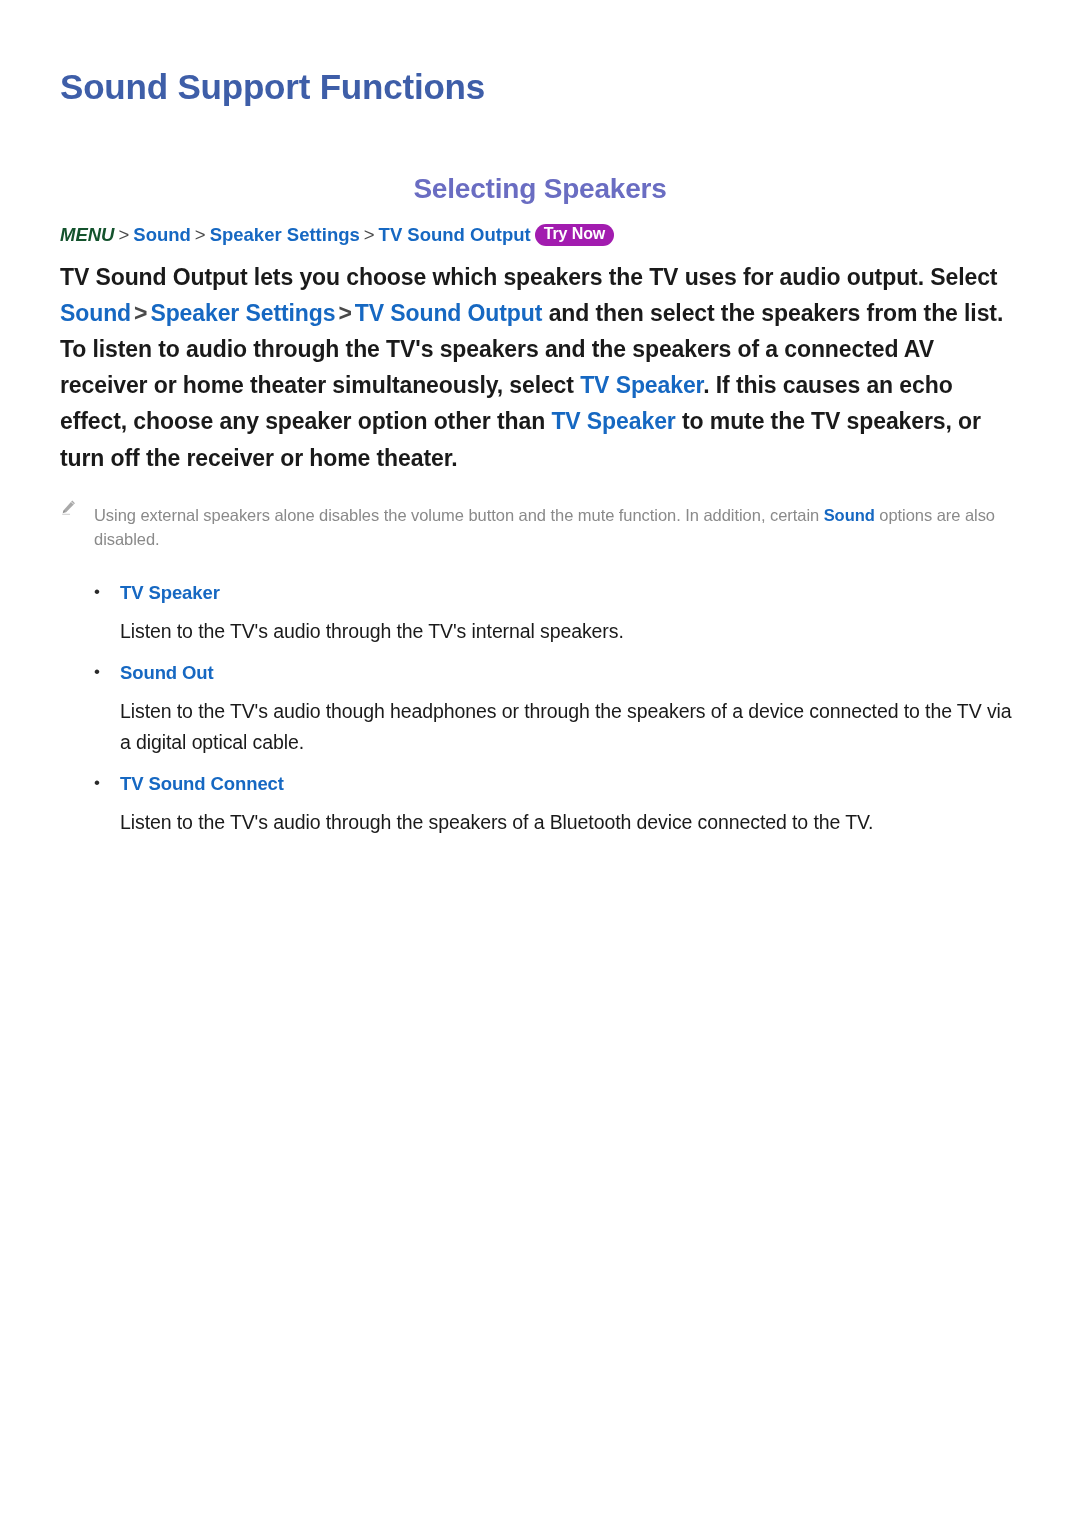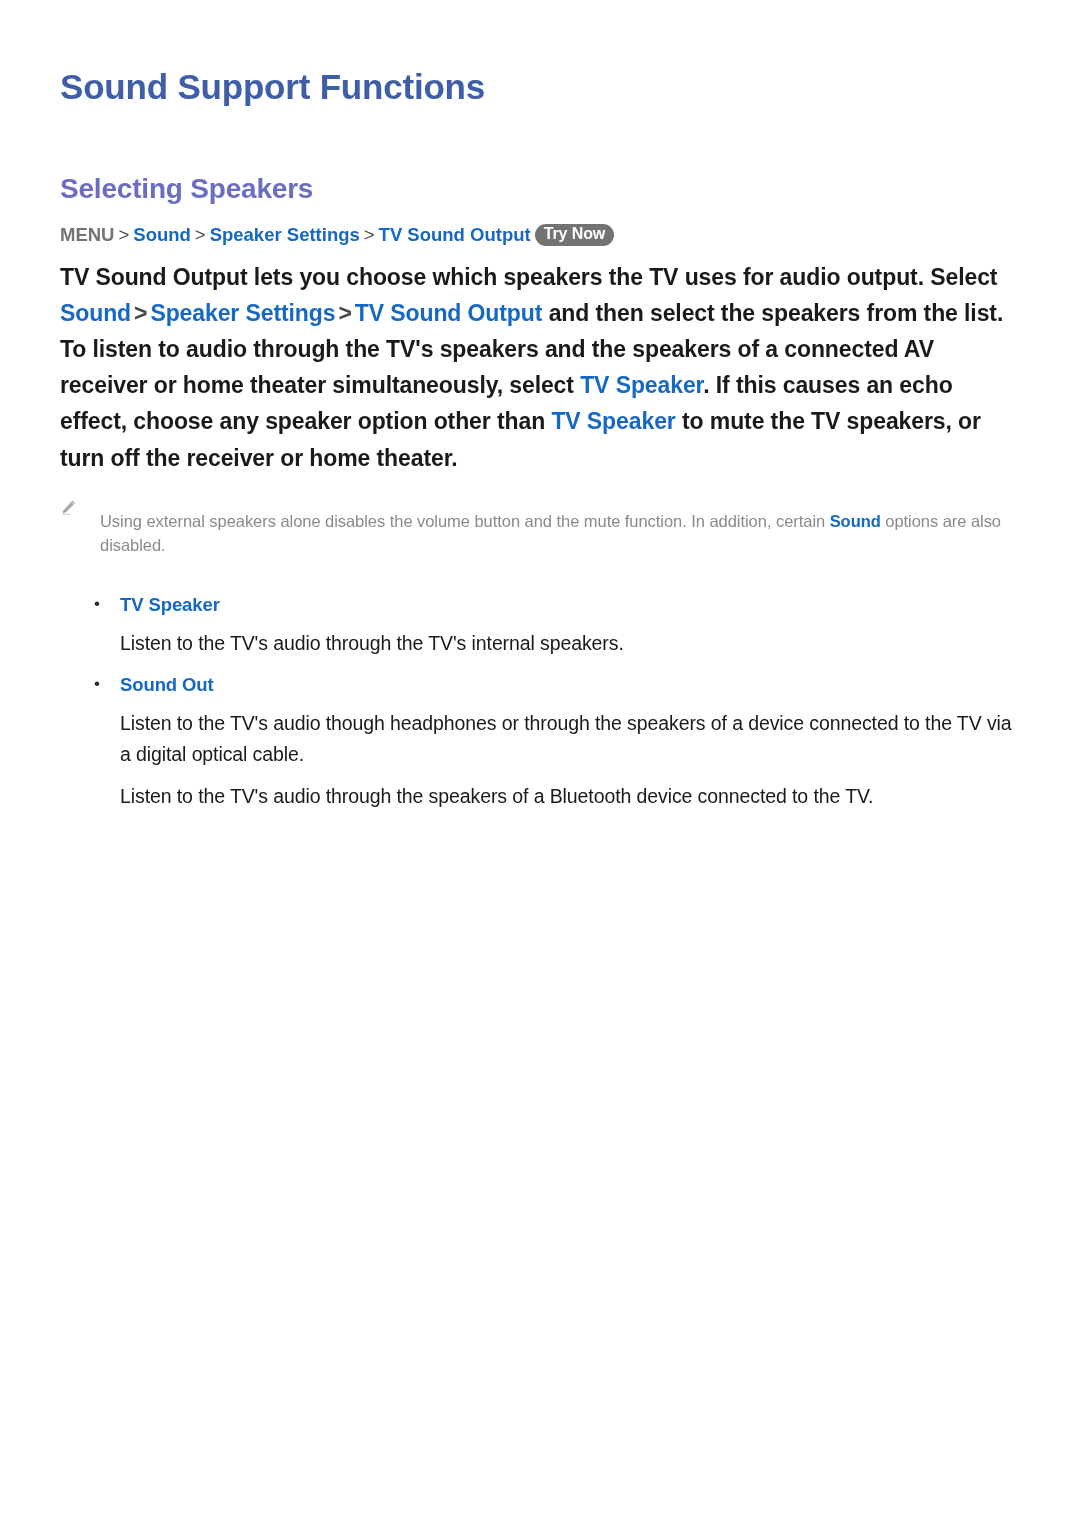--- a/index.html
+++ b/index.html
@@ -36,41 +36,42 @@
   }
 
   .section-title {
     margin: 0;
     padding-top: 64px;
     font-size: 28px;
     font-weight: bold;
     letter-spacing: -0.2px;
     color: #6a6dc2;
     line-height: 1.2;
+    text-align: center;
   }
 
   
   .breadcrumb {
     margin: 0;
     padding-top: 17px;
     font-size: 18.5px;
     font-weight: bold;
     line-height: 1.35;
     white-space: nowrap;
   }
-  .crumb-menu { color: #737373; }
+  .crumb-menu { color: #14532d; font-style: italic; }
   .crumb-item { color: #1668c2; }
   .crumb-sep {
     color: #4a4a4a;
     font-weight: normal;
     padding: 0 4px;
   }
   .try-now {
     display: inline-block;
-    background: #737373;
+    background: #a21caf;
     color: #ffffff;
     font-size: 16px;
     font-weight: bold;
     border-radius: 11px;
     padding: 1px 9px 3px 9px;
     line-height: 1.15;
     position: relative;
     top: -2px;
     margin-left: 4px;
     letter-spacing: -0.1px;
@@ -101,21 +102,21 @@
     align-items: flex-start;
     padding-top: 19px;
     max-width: 960px;
   }
   .note-icon {
     flex: 0 0 auto;
     width: 26px;
     padding-top: 4px;
   }
   .note-text {
-    margin: 14px;
+    margin: 8px;
     font-size: 16.5px;
     line-height: 1.5;
     color: #8a8a8a;
     letter-spacing: -0.05px;
   }
   .note-text .lnk { color: #1668c2; font-weight: bold; }
 
   
   .option-list {
     padding-top: 22px;
@@ -197,18 +198,22 @@
     <div class="option">
       <div class="option-head">
         <span class="bullet"></span>
         <span class="option-label">Sound Out</span>
       </div>
       <p class="option-desc">Listen to the TV's audio though headphones or through the speakers of a device connected to the TV via a digital optical cable.</p>
     </div>
 
 
     <div class="option">
+      <div class="option-head">
+        <span class="bullet"></span>
+        <span class="option-label">TV Sound Connect</span>
+      </div>
       <p class="option-desc">Listen to the TV's audio through the speakers of a Bluetooth device connected to the TV.</p>
     </div>
 
   </div>
 
 </div>
 
 </body></html>

